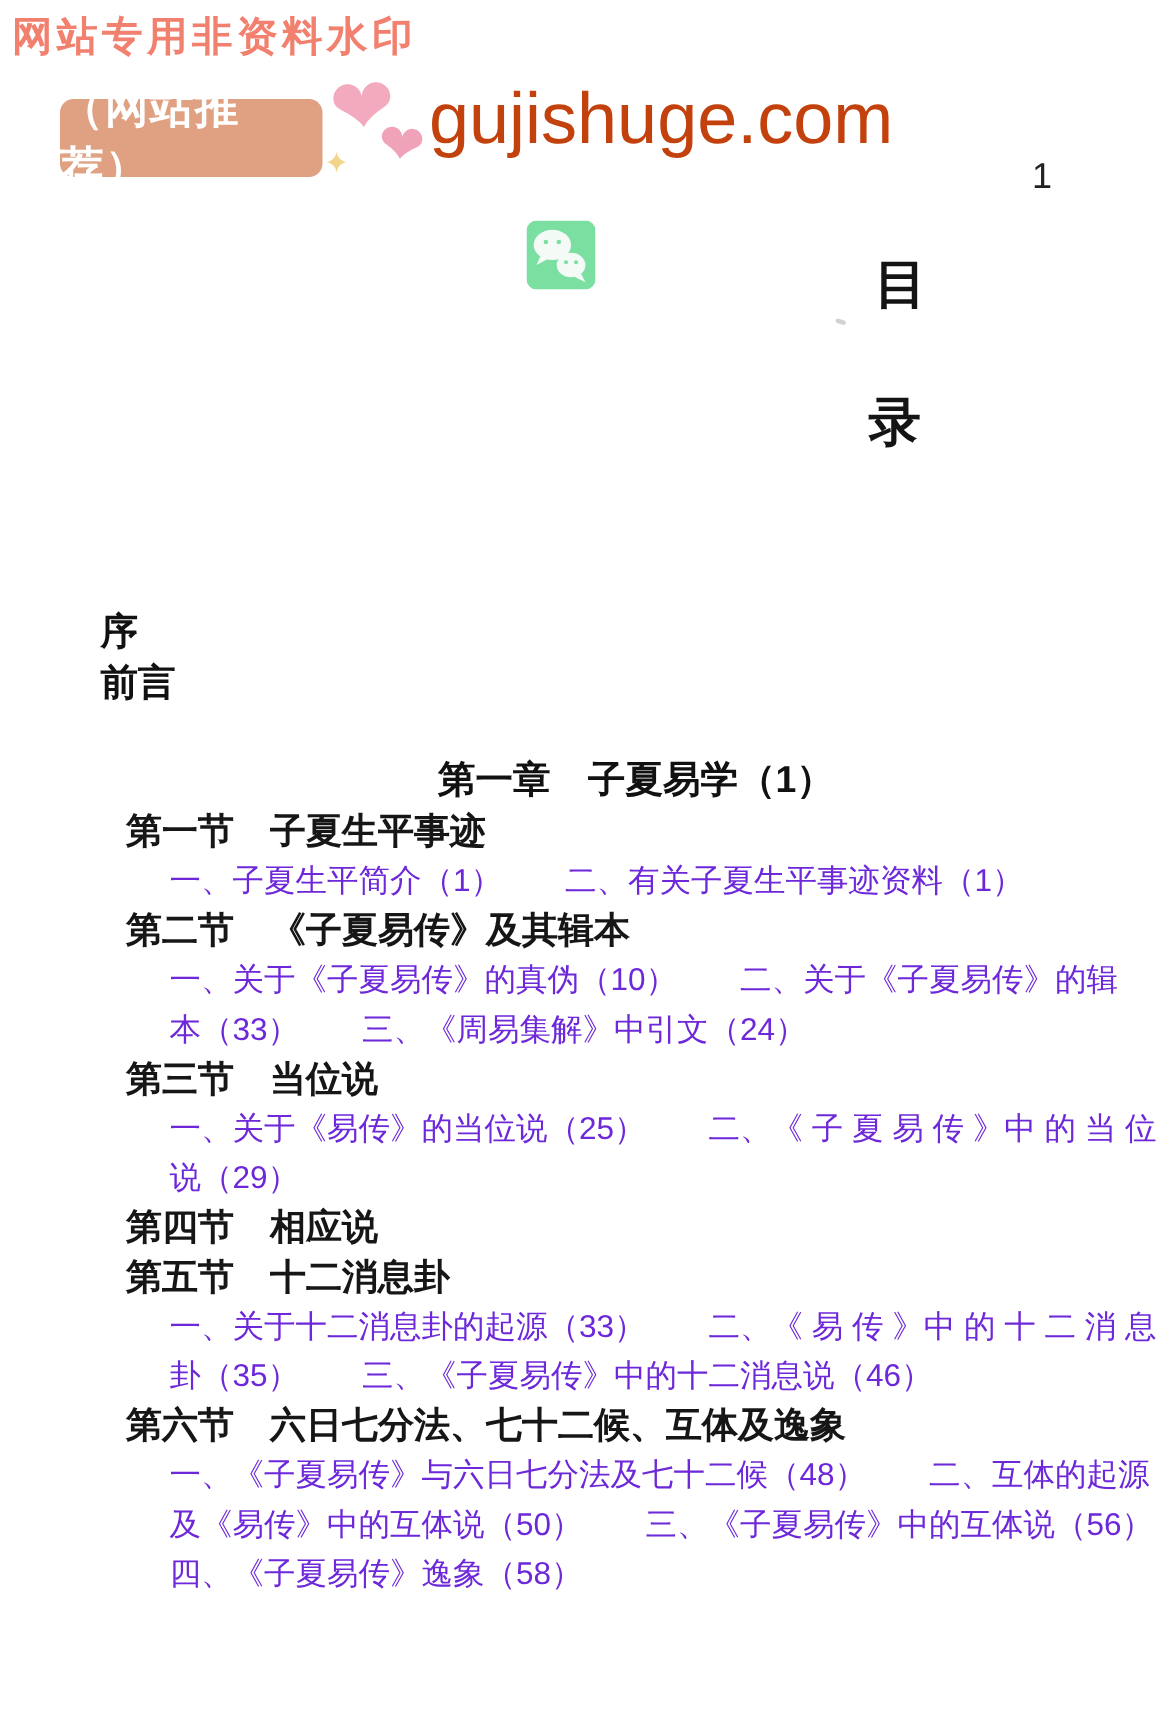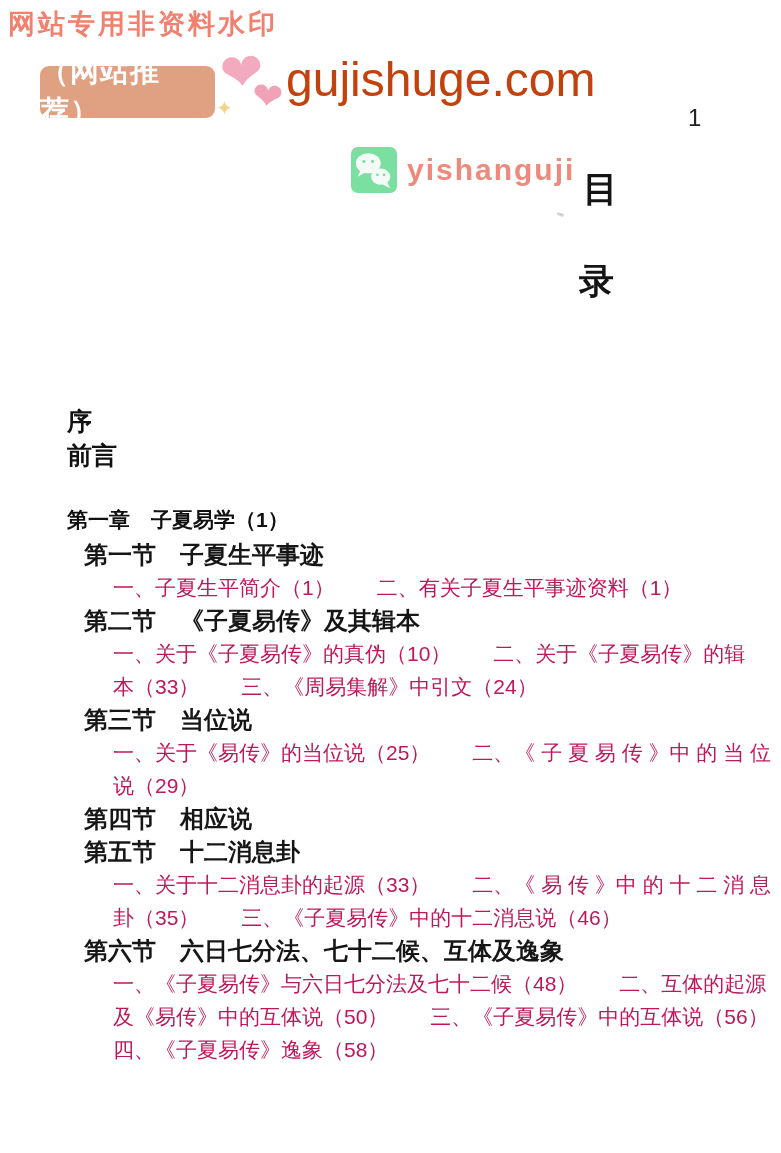--- a/index.html
+++ b/index.html
@@ -52,29 +52,29 @@
   .speck{position:absolute;left:557px;top:213px;width:7px;height:3px;background:#bdbdbd;border-radius:2px;transform:rotate(18deg);opacity:.7;}
   
   .toc{position:absolute;left:0;top:404px;width:781px;}
   .toc div{white-space:pre;}
   .l-front{
     margin-left:67px;font-size:25px;font-weight:700;
     line-height:34px;height:34px;color:#111111;
   }
   .l-chapter{
     margin-left:67px;margin-top:30px;
-    font-size:21px;font-weight:700;line-height:36px;height:36px;color:#111111;
+    font-size:25px;font-weight:700;line-height:36px;height:36px;color:#111111;text-align:center;
   }
   .l-section{
     margin-left:84px;font-size:24px;font-weight:700;
     line-height:33px;height:33px;color:#161616;
   }
   .l-sub{
     margin-left:113px;font-size:21px;font-weight:500;
-    line-height:33px;height:33px;color:#be185d;
+    line-height:33px;height:33px;color:#6d28d9;
   }
 </style>
 </head>
 <body>
 
 <div class="page">
 
   <div class="wm-top">网站专用非资料水印</div>
 
   <div class="badge">
@@ -96,21 +96,20 @@
       <rect x="0" y="0" width="48" height="48" rx="7" fill="#7cdfa2"></rect>
       <ellipse cx="18" cy="17" rx="13" ry="10.5" fill="#f4faf6"></ellipse>
       <path d="M10 24 L7 31 L16 26 Z" fill="#f4faf6"></path>
       <circle cx="13.5" cy="15" r="1.6" fill="#7cdfa2"></circle>
       <circle cx="22.5" cy="15" r="1.6" fill="#7cdfa2"></circle>
       <ellipse cx="31" cy="31" rx="10" ry="8.5" fill="#f4faf6"></ellipse>
       <path d="M38 37 L41 43 L33 39 Z" fill="#f4faf6"></path>
       <circle cx="27.5" cy="29" r="1.4" fill="#7cdfa2"></circle>
       <circle cx="34.5" cy="29" r="1.4" fill="#7cdfa2"></circle>
     </svg>
-    <span class="wechat-handle">yishanguji</span>
   </div>
 
   <div class="vtitle mu">目</div>
   <div class="vtitle lu">录</div>
   <div class="speck"></div>
 
   <div class="toc">
     <div class="l-front">序</div>
     <div class="l-front">前言</div>
     <div class="l-chapter">第一章　子夏易学（1）</div>

